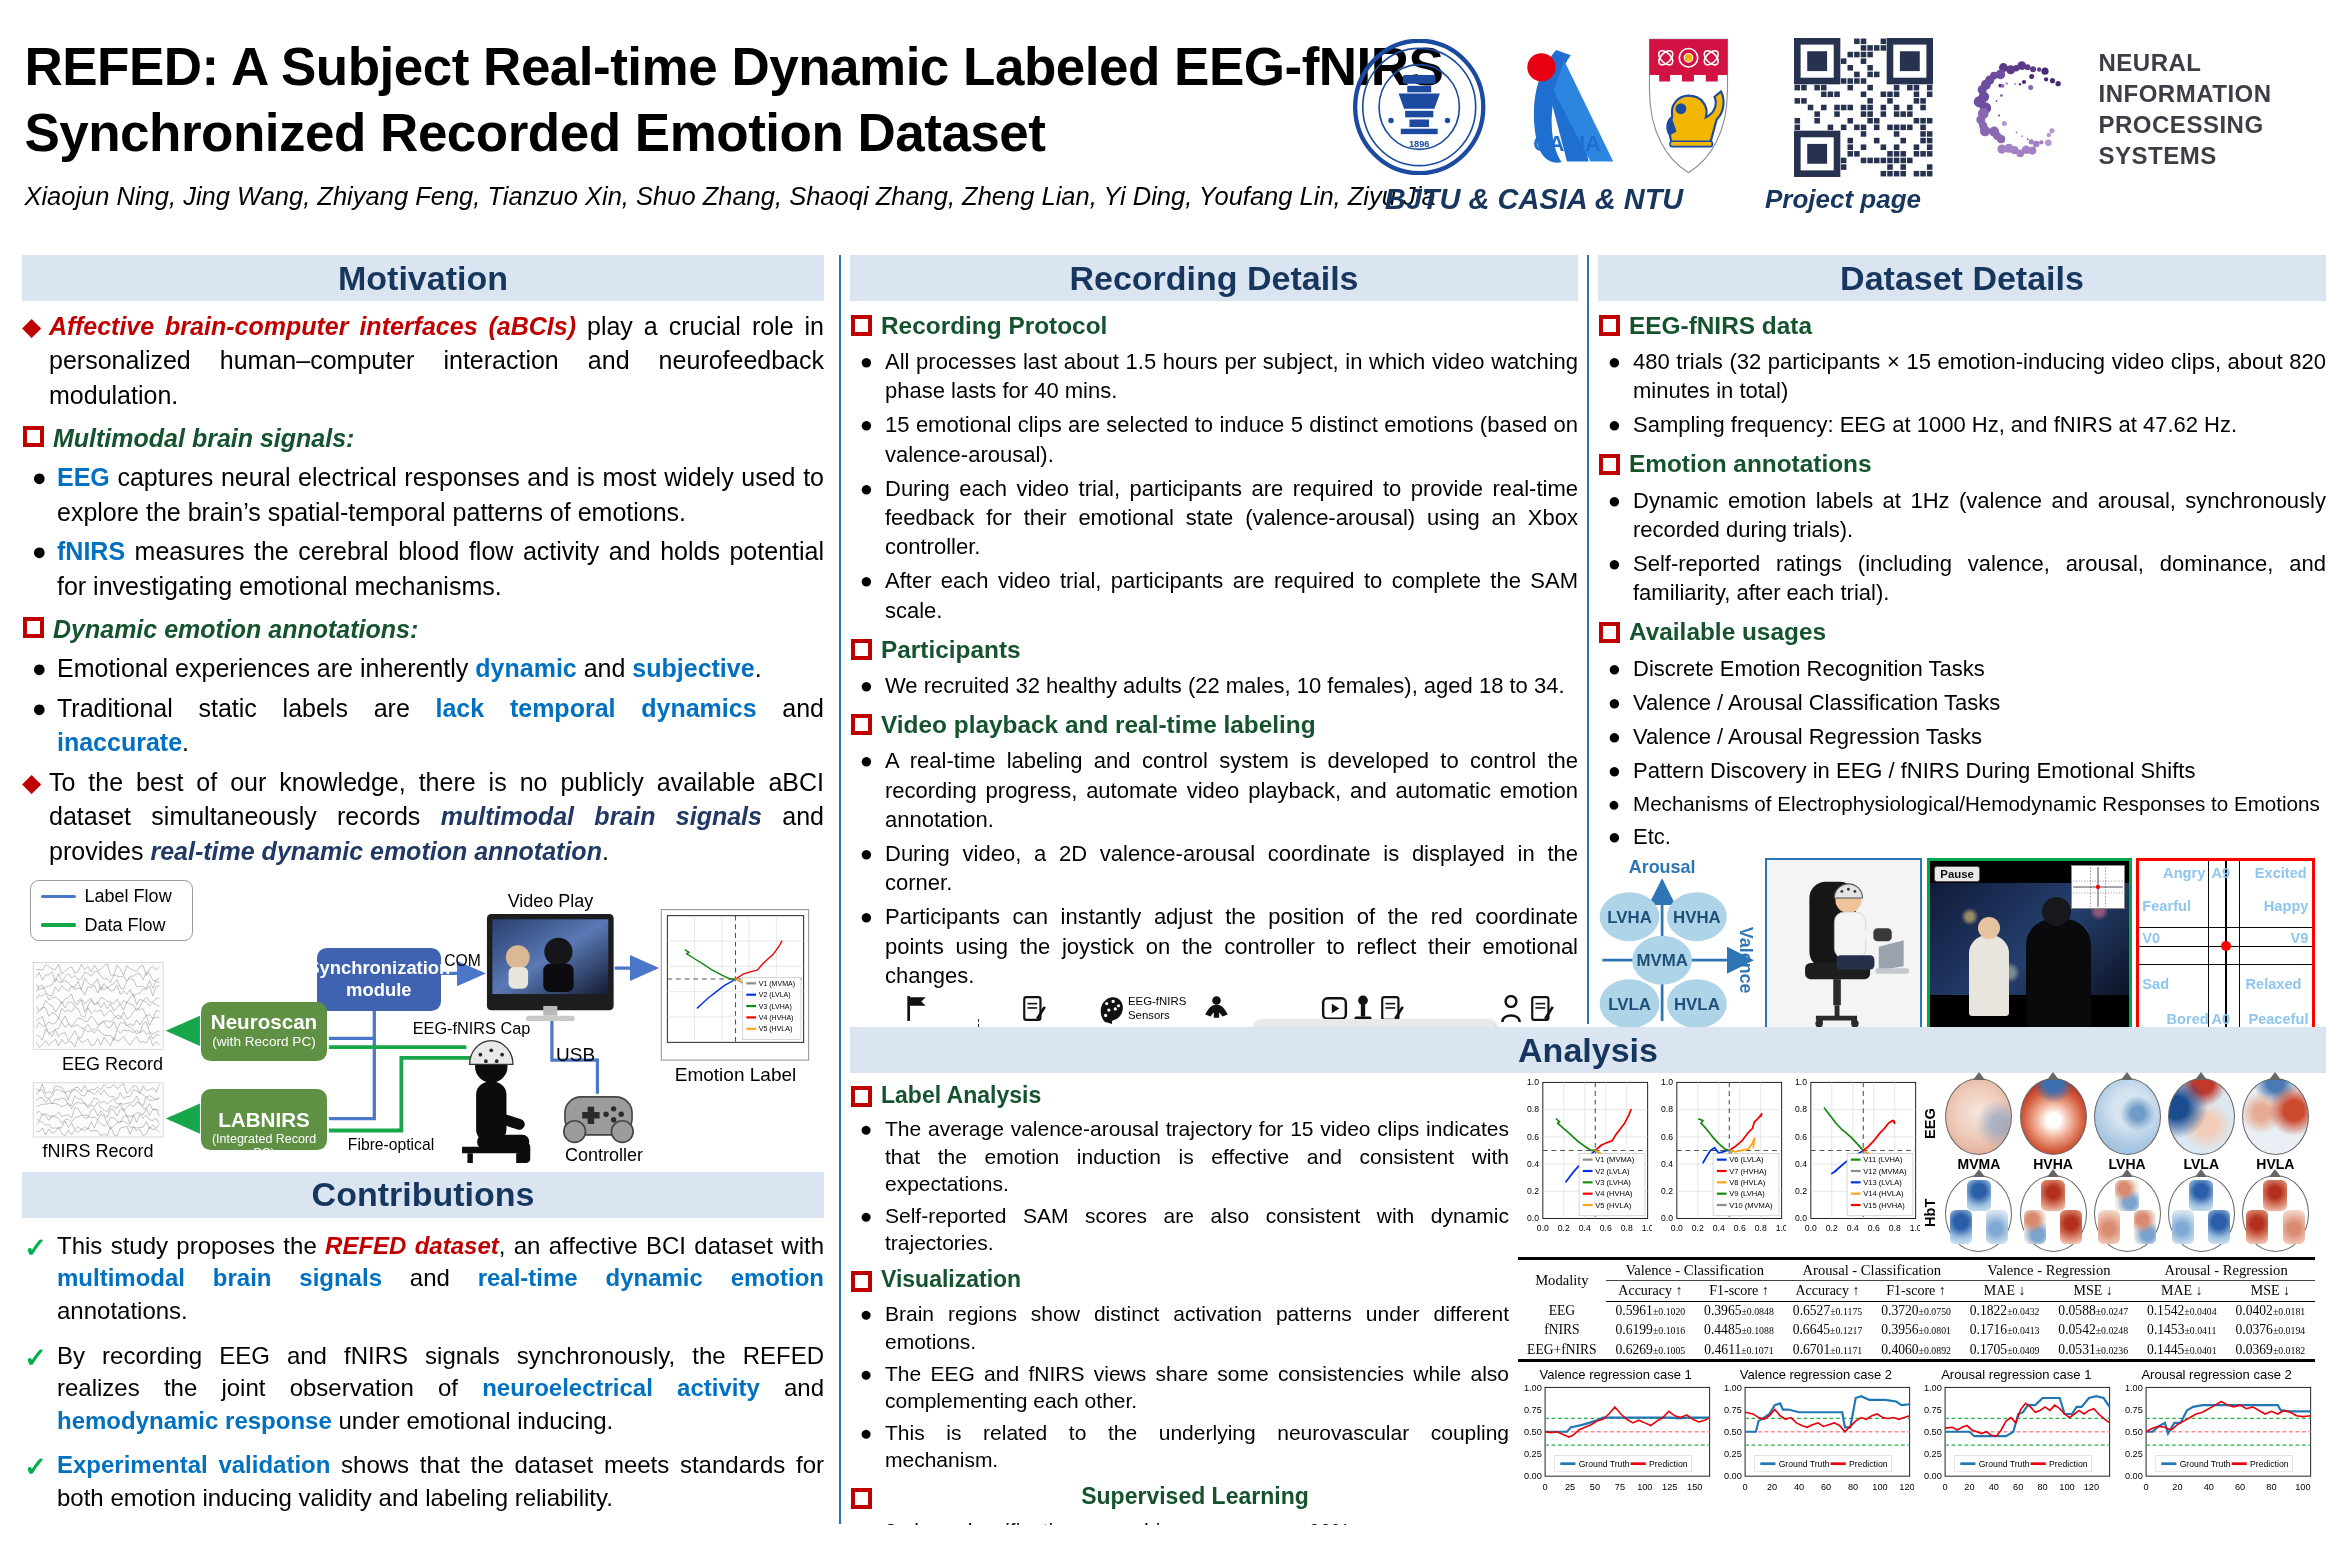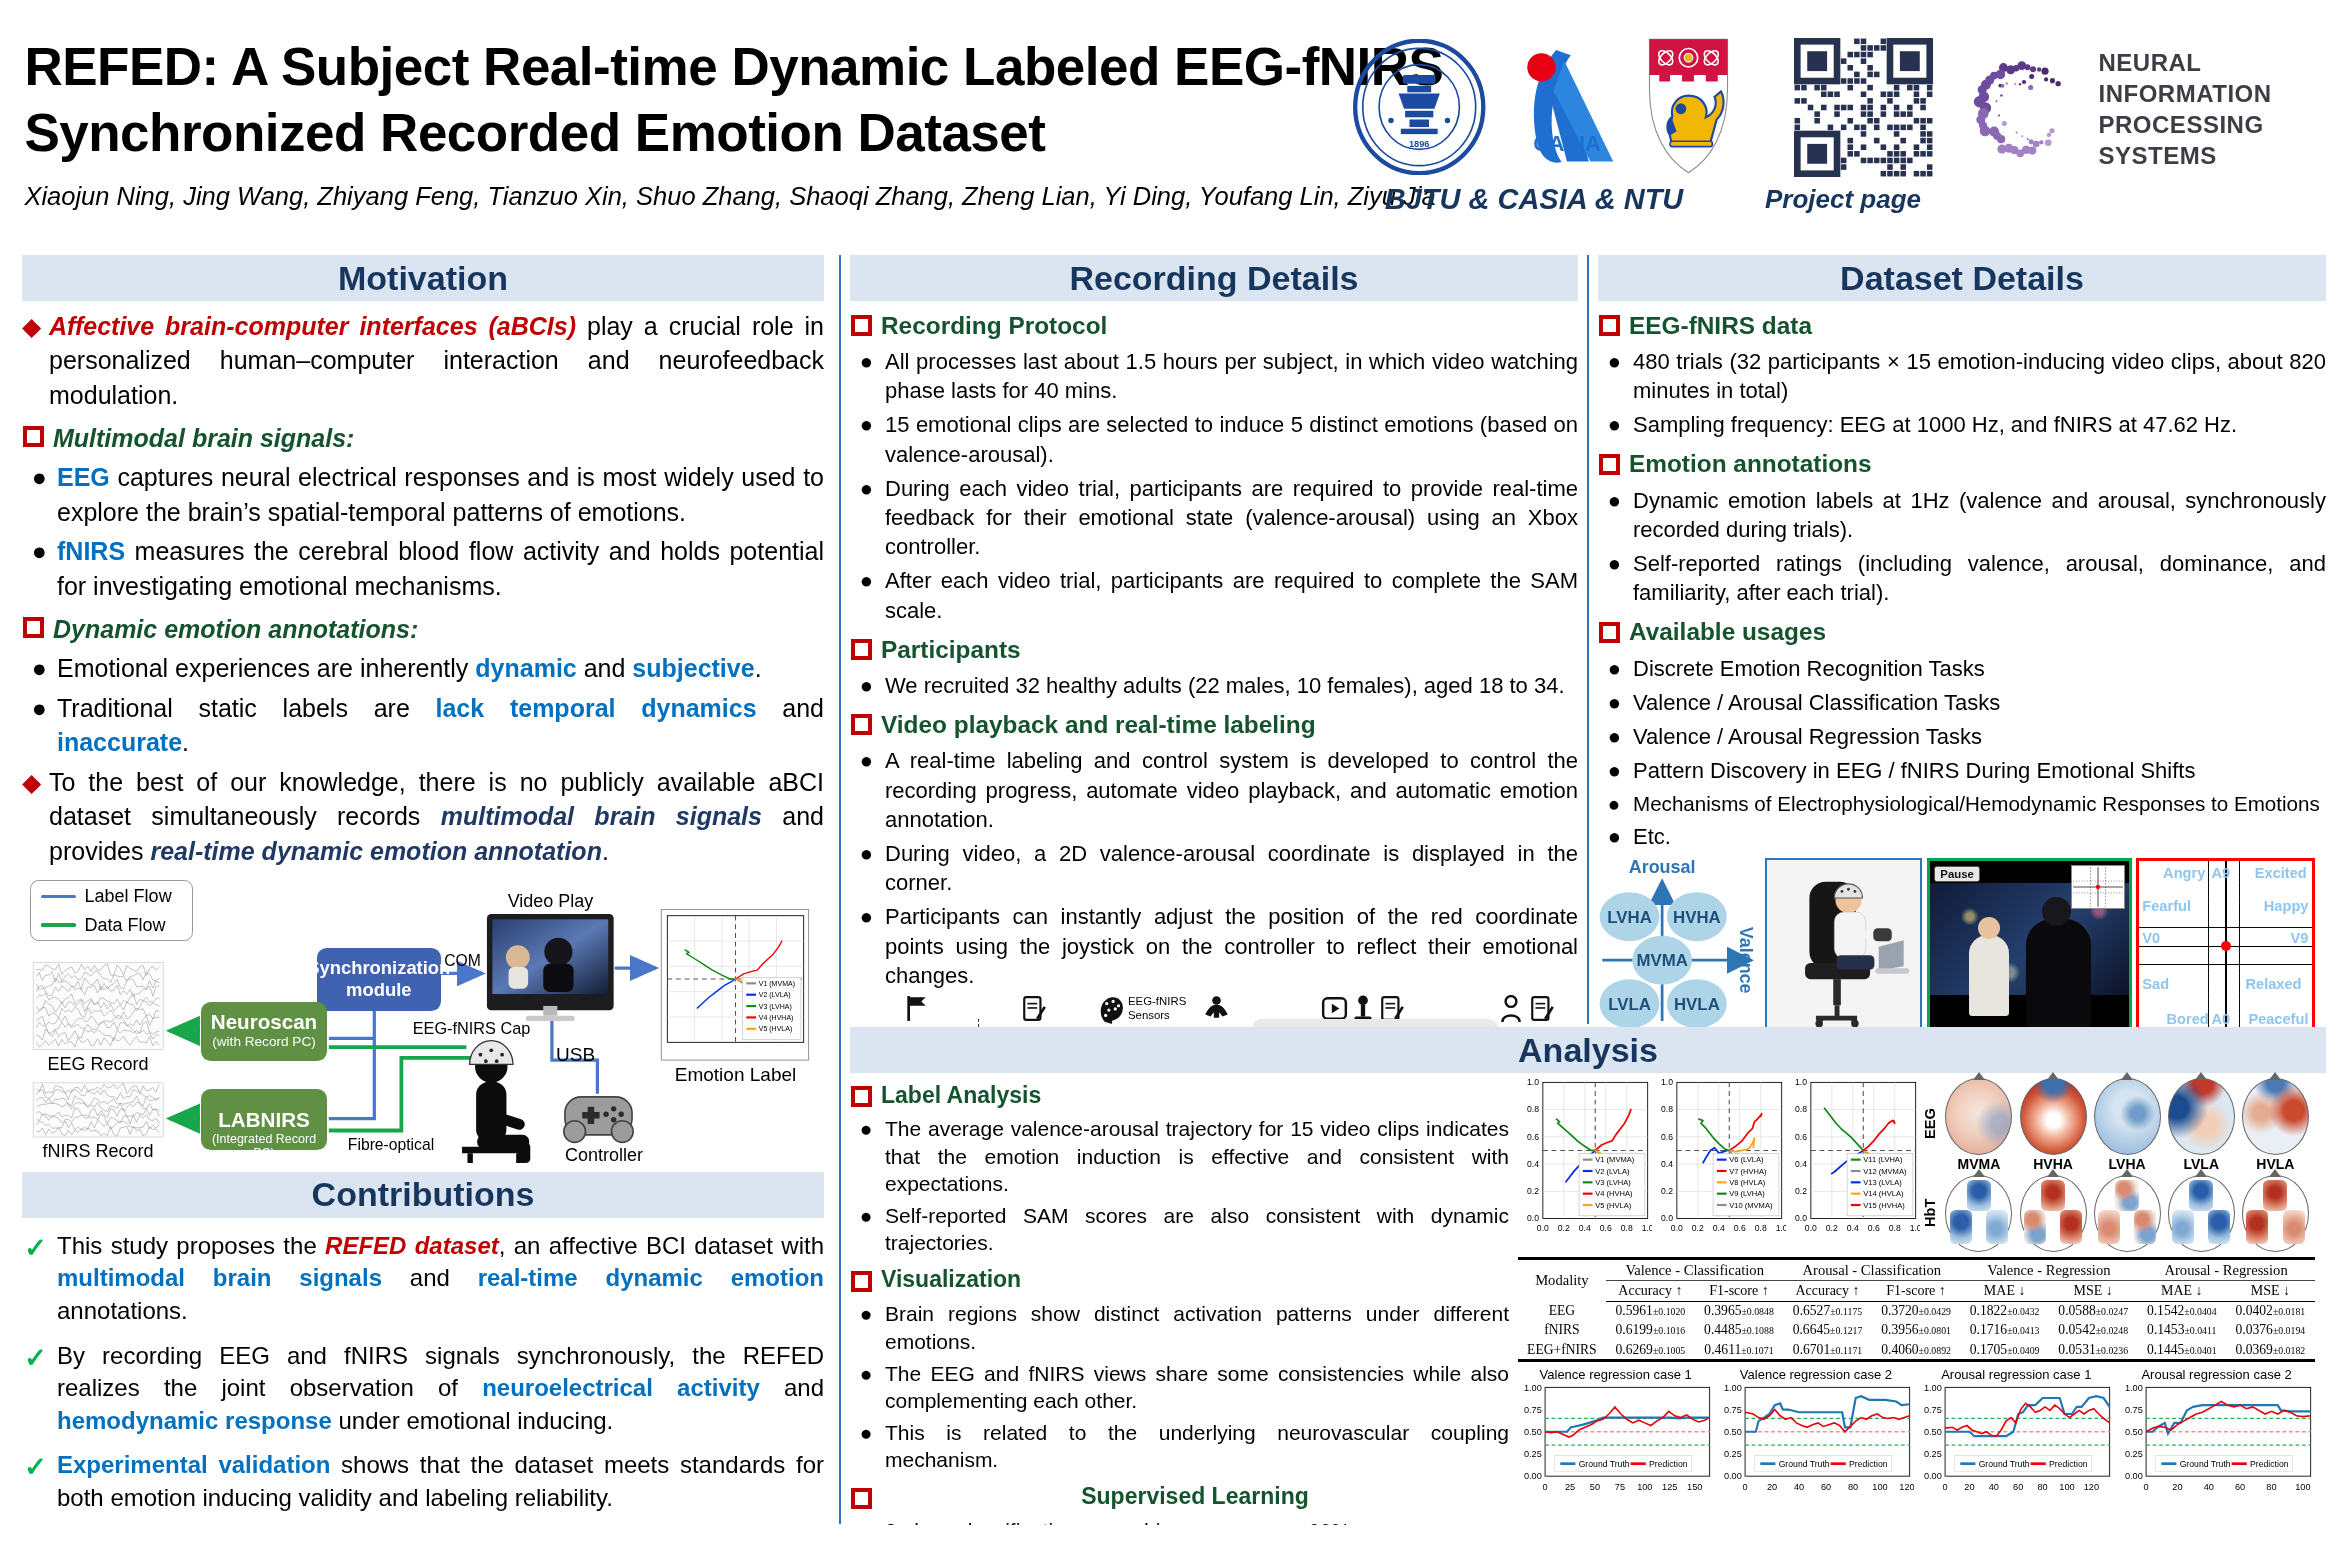--- a/index.html
+++ b/index.html
@@ -575,21 +575,21 @@
       </div>
       <div class="fbox fb-green" style="left:179px;top:213px;width:126px;height:61px;padding-top:19px;box-sizing:border-box;">
         <div style="font-size:20.6px;">LABNIRS</div>
         <div style="font-size:12.5px;font-weight:normal;">(Integrated Record PC)</div>
       </div>
       <div class="flbl" style="left:465px;top:15px;width:127px;">Video Play</div>
       <div class="flbl" style="left:419px;top:76px;width:43px;font-size:15.7px;">COM</div>
       <div class="flbl" style="left:379px;top:143px;width:141px;font-size:16.3px;">EEG-fNIRS Cap</div>
       <div class="flbl" style="left:534px;top:168px;width:38px;font-size:19px;">USB</div>
       <div class="flbl" style="left:312px;top:260px;width:114px;font-size:15.7px;">Fibre-optical</div>
-      <div class="flbl" style="left:11px;top:178px;width:130px;">EEG Record</div>
+      <div class="flbl" style="left:11px;top:178px;width:130px;text-align:right;">EEG Record</div>
       <div class="flbl" style="left:11px;top:265px;width:130px;">fNIRS Record</div>
       <div class="flbl" style="left:543px;top:269px;width:67px;">Controller</div>
       <div class="flbl" style="left:640px;top:188px;width:147px;font-size:19px;">Emotion Label</div>
     </div>
 
     <div class="secbar" style="margin-top:8.7px;">Contributions</div>
     <div style="margin-top:5.4px;">
       <div class="chkit">
         <span class="chk"></span>
         <span>This study proposes the </span><span class="red-bi">REFED dataset</span><span>, an affective BCI dataset with </span><span class="blue-b">multimodal brain signals</span><span> and </span><span class="blue-b">real-time dynamic emotion</span><span> annotations.</span>
@@ -1015,21 +1015,21 @@
               <th class="sub">MAE ↓</th>
                 <th class="sub">MSE ↓</th>
             </tr>
           </thead>
           <tbody>
             <tr>
               <td>EEG</td>
               <td><span>0.5961</span><span class="std">±0.1020</span></td>
               <td><span>0.3965</span><span class="std">±0.0848</span></td>
               <td><span>0.6527</span><span class="std">±0.1175</span></td>
-              <td><span>0.3720</span><span class="std">±0.0429</span></td>
+              <td><span>0.3720</span><span class="std">±0.0750</span></td>
               <td><span>0.1822</span><span class="std">±0.0432</span></td>
               <td><span>0.0588</span><span class="std">±0.0247</span></td>
               <td><span>0.1542</span><span class="std">±0.0404</span></td>
               <td><span>0.0402</span><span class="std">±0.0181</span></td>
             </tr>
             <tr>
               <td>fNIRS</td>
               <td><span>0.6199</span><span class="std">±0.1016</span></td>
               <td><span>0.4485</span><span class="std">±0.1088</span></td>
               <td><span>0.6645</span><span class="std">±0.1217</span></td>

